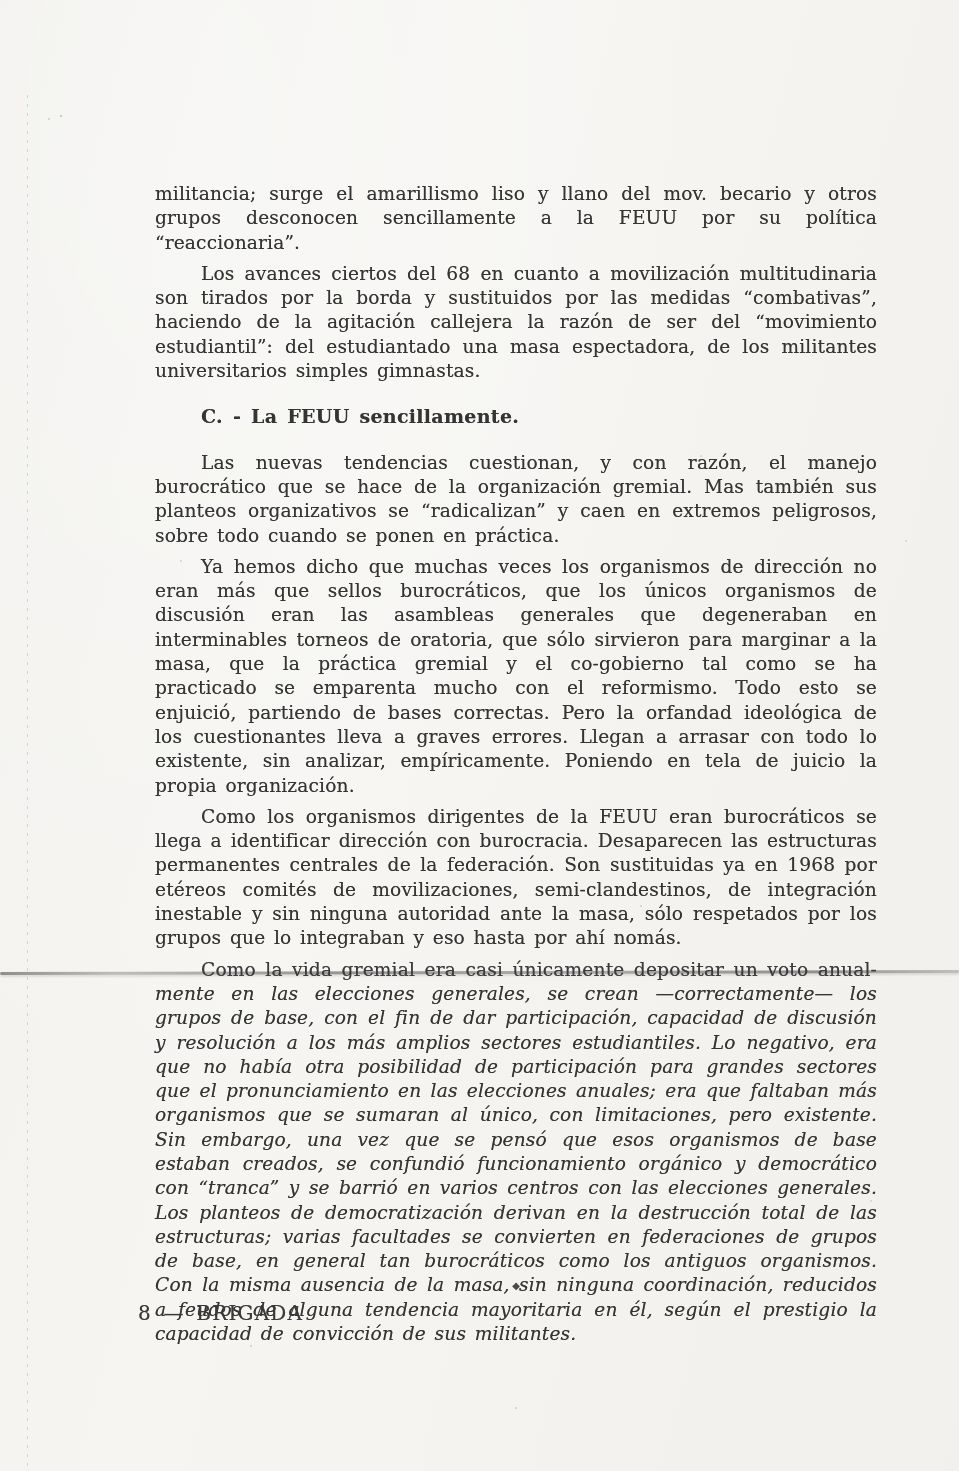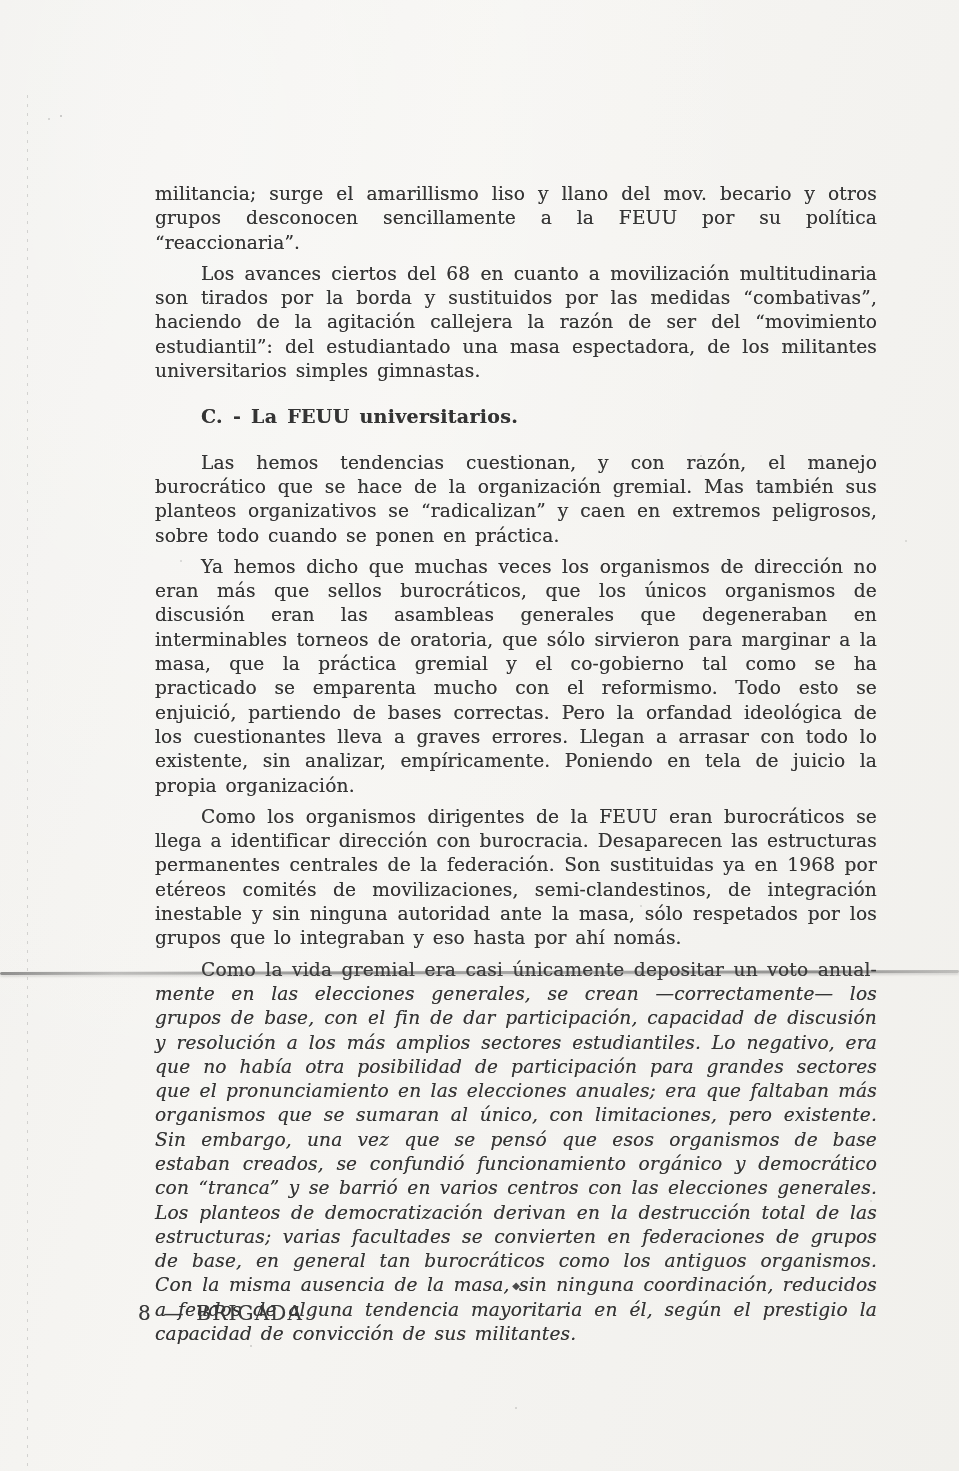--- a/index.html
+++ b/index.html
@@ -83,23 +83,23 @@
 
 <div class="page">
   <div class="fold-line"></div>
   <div class="specks"></div>
 
   <main class="text-block">
     <p>militancia; surge el amarillismo liso y llano del mov. becario y otros grupos desconocen sencillamente a la FEUU por su política “reaccionaria”.</p>
 
     <p class="ind">Los avances ciertos del 68 en cuanto a movilización multitudinaria son tirados por la borda y sustituidos por las medidas “combativas”, haciendo de la agitación callejera la razón de ser del “movimiento estudiantil”: del estudiantado una masa espectadora, de los militantes universitarios simples gimnastas.</p>
 
-    <h2 class="heading">C. - La FEUU universitarios.</h2>
+    <h2 class="heading">C. - La FEUU sencillamente.</h2>
 
-    <p class="ind">Las hemos tendencias cuestionan, y con razón, el manejo burocrático que se hace de la organización gremial. Mas también sus planteos organizativos se “radicalizan” y caen en extremos peligrosos, sobre todo cuando se ponen en práctica.</p>
+    <p class="ind">Las nuevas tendencias cuestionan, y con razón, el manejo burocrático que se hace de la organización gremial. Mas también sus planteos organizativos se “radicalizan” y caen en extremos peligrosos, sobre todo cuando se ponen en práctica.</p>
 
     <p class="ind">Ya hemos dicho que muchas veces los organismos de dirección no eran más que sellos burocráticos, que los únicos organismos de discusión eran las asambleas generales que degeneraban en interminables torneos de oratoria, que sólo sirvieron para marginar a la masa, que la práctica gremial y el co-gobierno tal como se ha practicado se emparenta mucho con el reformismo. Todo esto se enjuició, partiendo de bases correctas. Pero la orfandad ideológica de los cuestionantes lleva a graves errores. Llegan a arrasar con todo lo existente, sin analizar, empíricamente. Poniendo en tela de juicio la propia organización.</p>
 
     <p class="ind">Como los organismos dirigentes de la FEUU eran burocráticos se llega a identificar dirección con burocracia. Desaparecen las estructuras permanentes centrales de la federación. Son sustituidas ya en 1968 por etéreos comités de movilizaciones, semi-clandestinos, de integración inestable y sin ninguna autoridad ante la masa, sólo respetados por los grupos que lo integraban y eso hasta por ahí nomás.</p>
 
 
     <div class="p7">
       <span class="creased-line">Como la vida gremial era casi únicamente depositar un voto anual-</span>
       <div class="crease"></div>
       <span class="p7-rest">mente en las elecciones generales, se crean —correctamente— los grupos de base, con el fin de dar participación, capacidad de discusión y resolución a los más amplios sectores estudiantiles. Lo negativo, era que no había otra posibilidad de participación para grandes sectores que el pronunciamiento en las elecciones anuales; era que faltaban más organismos que se sumaran al único, con limitaciones, pero existente. Sin embargo, una vez que se pensó que esos organismos de base estaban creados, se confundió funcionamiento orgánico y democrático con “tranca” y se barrió en varios centros con las elecciones generales. Los planteos de democratización derivan en la destrucción total de las estructuras; varias facultades se convierten en federaciones de grupos de base, en general tan burocráticos como los antiguos organismos. Con la misma ausencia de la masa, sin ninguna coordinación, reducidos a feudos de alguna tendencia mayoritaria en él, según el prestigio la capacidad de convicción de sus militantes.</span>

